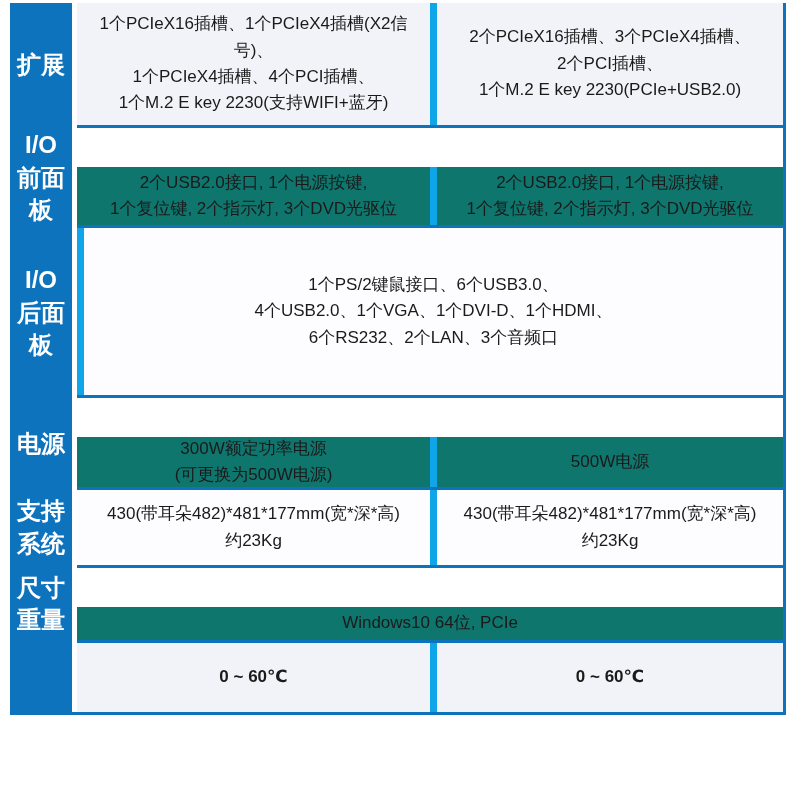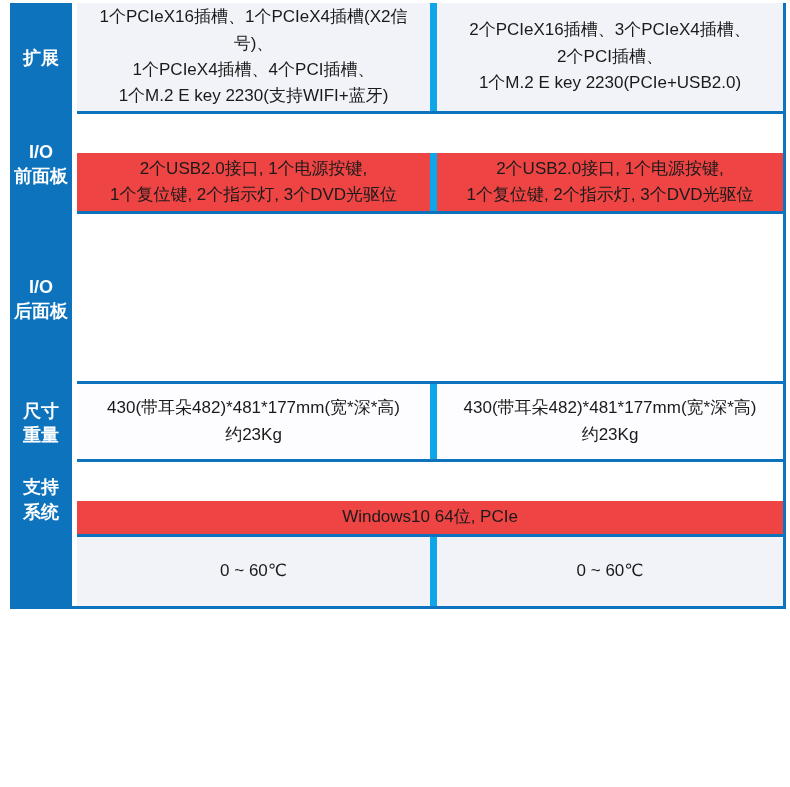--- a/index.html
+++ b/index.html
@@ -15,89 +15,98 @@
     display:flex;
     border-bottom:3px solid #0e73bd;
   }
   .label-col {
     width:62px; flex:0 0 62px;
     background:#0e73bd;
     display:flex; flex-direction:column;
   }
   .label-cell {
     display:flex; align-items:center; justify-content:center;
-    color:#ffffff; font-weight:bold; font-size:18px; line-height:1.35;
+    color:#ffffff; font-weight:bold; font-size:24px; line-height:1.35;
     text-align:center; white-space:pre-line;
     box-sizing:border-box;
   }
   .gap-col { width:5px; flex:0 0 5px; background:#ffffff; }
   .data-col {
     flex:1;
     display:flex; flex-direction:column;
     border-right:3px solid #0e73bd;
   }
   .data-row {
     display:flex;
     border-bottom:3px solid #0e73bd;
     box-sizing:border-box;
   }
-  .data-row:last-child { border-bottom:none; }
+  .data-row:last-child { border-bottom:none;font-weight:bold; }
   .cell {
     flex:1 1 50%;
     display:flex; align-items:center; justify-content:center;
     text-align:center; white-space:pre-line;
     font-size:17px; line-height:1.55; color:#1a1a1a;
     padding:0 4px; box-sizing:border-box;
   }
   .cell.c2 { border-left:7px solid #0ea5e9; }
   
-  .h1 { height:111px; } .h2 { height:100px; } .h3 { height:170px; }
+  .h1 { height:125px; } .h2 { height:100px; } .h3 { height:170px; }
   .h4 { height:92px; }  .h5 { height:78px; }  .h6 { height:75px; }
   .h7 { height:69px; }
   
   .bgA { background:#f1f3f8; }
-  .bgB { background:#ef4444;margin-top:39px; }
+  .bgB { background:#0f766e;margin-top:39px; }
   .bgC { background:#fdfdff; }
 </style>
 </head>
 <body>
 
 <div class="page">
   <div class="spec-table">
 
     <div class="label-col">
       <div class="label-cell h1">扩展</div>
       <div class="label-cell h2">I/O
 前面板</div>
       <div class="label-cell h3">I/O
 后面板</div>
+      <div class="label-cell h4">电源</div>
+      <div class="label-cell h6">支持
+系统</div>
       <div class="label-cell h5">尺寸
 重量</div>
-      <div class="label-cell h6">支持
-系统</div>
     </div>
 
     <div class="gap-col"></div>
 
     <div class="data-col">
       <div class="data-row h1">
         <div class="cell bgA c1">1个PCIeX16插槽、1个PCIeX4插槽(X2信号)、
 1个PCIeX4插槽、4个PCI插槽、
 1个M.2 E key 2230(支持WIFI+蓝牙)</div>
         <div class="cell bgA c2">2个PCIeX16插槽、3个PCIeX4插槽、
 2个PCI插槽、
 1个M.2 E key 2230(PCIe+USB2.0)</div>
       </div>
       <div class="data-row h2">
         <div class="cell bgB c1">2个USB2.0接口, 1个电源按键,
 1个复位键, 2个指示灯, 3个DVD光驱位</div>
         <div class="cell bgB c2">2个USB2.0接口, 1个电源按键,
 1个复位键, 2个指示灯, 3个DVD光驱位</div>
       </div>
       <div class="data-row h3">
+        <div class="cell bgC c2">1个PS/2键鼠接口、6个USB3.0、
+4个USB2.0、1个VGA、1个DVI-D、1个HDMI、
+6个RS232、2个LAN、3个音频口</div>
+      </div>
+      <div class="data-row h4">
+        <div class="cell bgB c1">300W额定功率电源
+(可更换为500W电源)</div>
+        <div class="cell bgB c2">500W电源</div>
       </div>
       <div class="data-row h5">
         <div class="cell bgC c1">430(带耳朵482)*481*177mm(宽*深*高)
 约23Kg</div>
         <div class="cell bgC c2">430(带耳朵482)*481*177mm(宽*深*高)
 约23Kg</div>
       </div>
       <div class="data-row h6">
         <div class="cell bgB c1">Windows10 64位, PCIe</div>
       </div>

